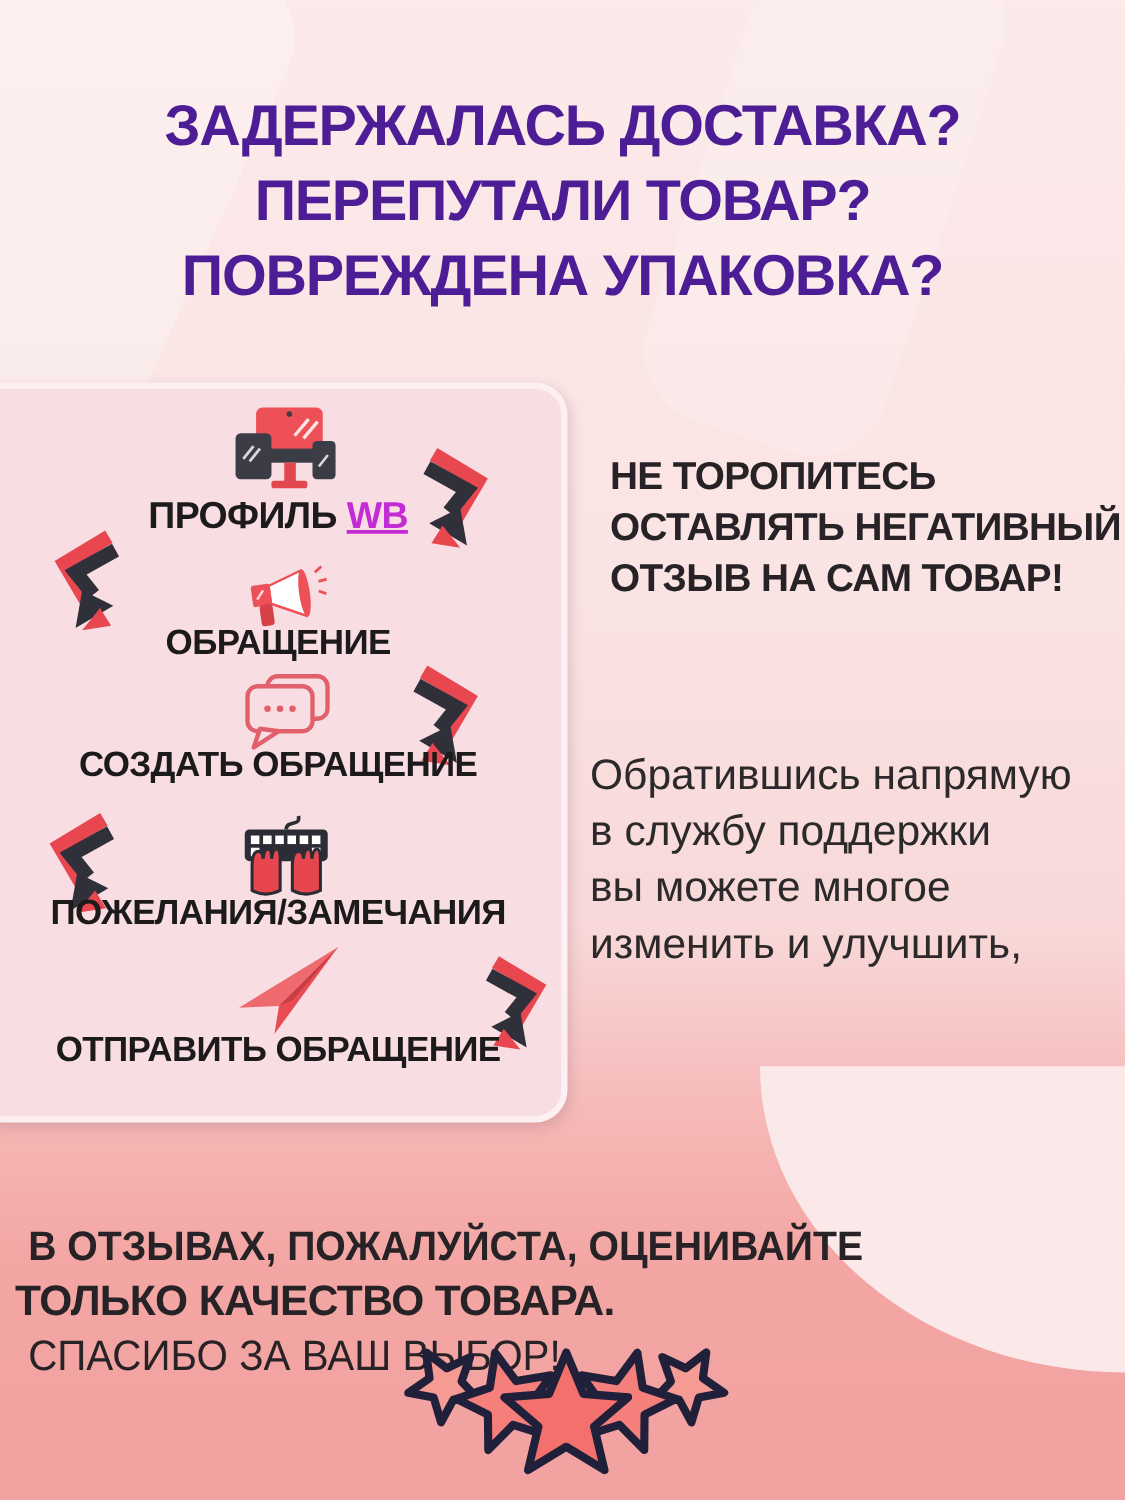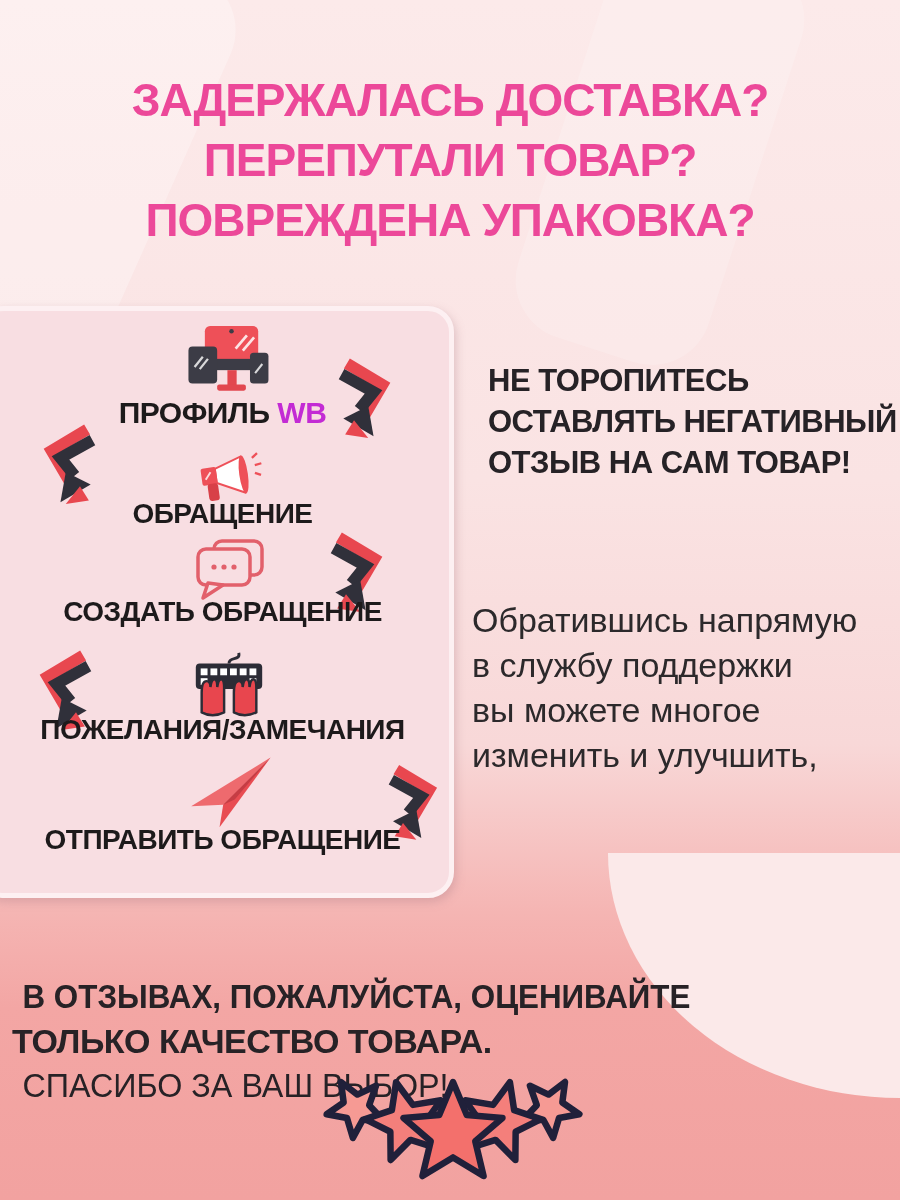--- a/index.html
+++ b/index.html
@@ -5,29 +5,29 @@
   html,body{margin:0;padding:0;}
   body{
     width:900px;height:1200px;position:relative;overflow:hidden;
     font-family:"Liberation Sans","DejaVu Sans",sans-serif;
     background:linear-gradient(180deg,#fceaea 0%,#fae3e3 40%,#f8d8d8 62%,#f5b5b3 76%,#f3a6a4 84%,#f2a2a0 100%);
   }
   .streak{position:absolute;background:rgba(255,255,255,.28);pointer-events:none;}
   .streak1{left:-120px;top:-80px;width:260px;height:620px;transform:rotate(24deg);border-radius:60px;}
   .streak2{left:560px;top:-60px;width:200px;height:420px;transform:rotate(18deg);border-radius:60px;background:rgba(255,255,255,.18);}
   .corner-blob{position:absolute;right:0;top:853px;width:292px;height:245px;background:#fbe9e9;border-bottom-left-radius:100% 100%;}
-  .heading{position:absolute;top:70px;left:0;right:0;text-align:center;color:#ec4899;font-weight:bold;font-size:46px;line-height:60px;letter-spacing:-1px;}
+  .heading{position:absolute;top:70px;left:0;right:0;text-align:center;color:#4c1d95;font-weight:bold;font-size:46px;line-height:60px;letter-spacing:-1px;}
   .card{
     position:absolute;left:-22px;top:306px;width:466px;height:582px;
     background:#f8dee2;border:5px solid #fdf0f2;border-radius:26px;
     box-shadow:2px 4px 10px rgba(170,120,132,.35);
   }
   .card-label{position:absolute;left:0;width:445px;text-align:center;color:#1d1a1b;font-weight:bold;font-size:28px;letter-spacing:-0.5px;}
   .lbl-profile{top:396px;font-size:30px;}
-  .lbl-accent{color:#c32bd4;}
+  .lbl-accent{color:#c32bd4;text-decoration:underline;}
   .lbl-2{top:498px;}
   .lbl-3{top:596px;text-align:center;}
   .lbl-4{top:714px;}
   .lbl-5{top:824px;}
   .abs{position:absolute;}
   .note-warning{position:absolute;left:488px;top:360px;width:420px;color:#262226;font-weight:bold;font-size:31px;line-height:41px;letter-spacing:-0.5px;}
   .note-body{position:absolute;left:472px;top:598px;width:428px;color:#2c292b;font-size:34px;line-height:45px;}
   .footer{position:absolute;left:0;right:0;top:975px;text-align:left;color:#272226;}
   .footer div{line-height:44px;}
   .f-reg{font-size:33px;font-weight:bold;transform:scaleX(.95);}

